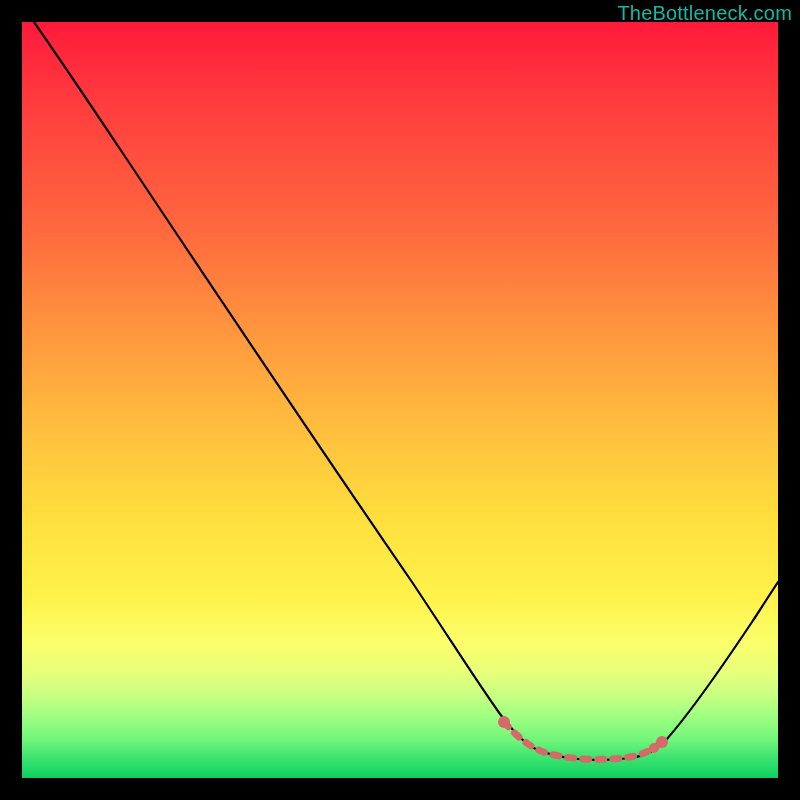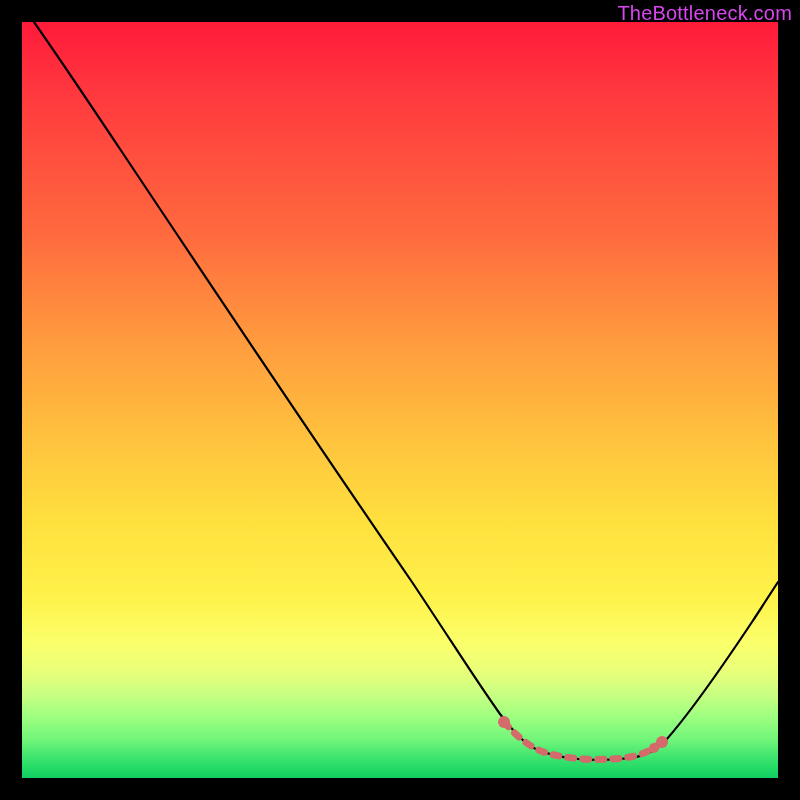--- a/index.html
+++ b/index.html
@@ -32,21 +32,21 @@
       #70f57a 95%,
       #42e670 97%,
       #1fd865 99%,
       #0fce60 100%
     );
   }
   .watermark {
     position: absolute;
     top: 2px;
     right: 8px;
-    color: #d946ef;
+    color: #14b8a6;
     font-size: 20px;
     font-weight: 500;
     letter-spacing: 0.2px;
     z-index: 5;
   }
   svg.curve {
     position: absolute;
     left: 0;
     top: 0;
     width: 756px;

